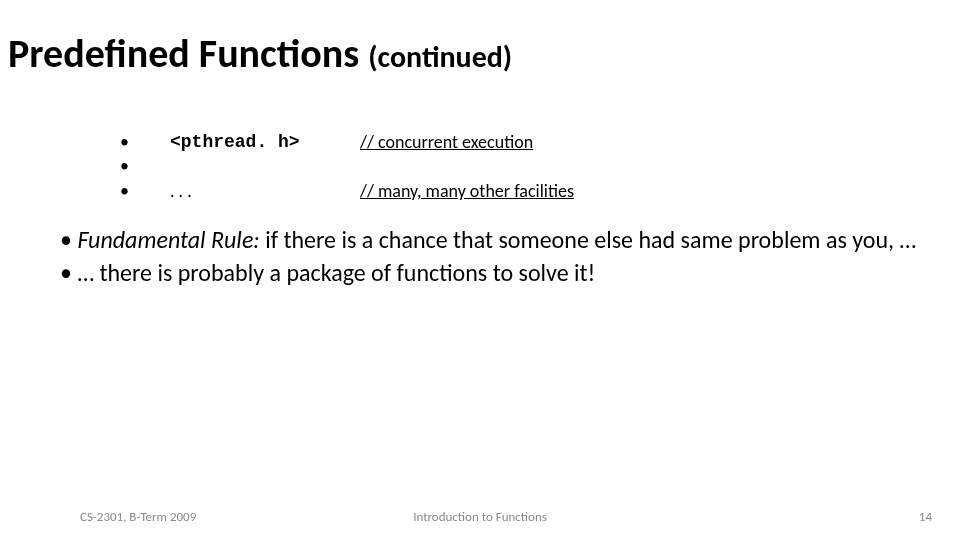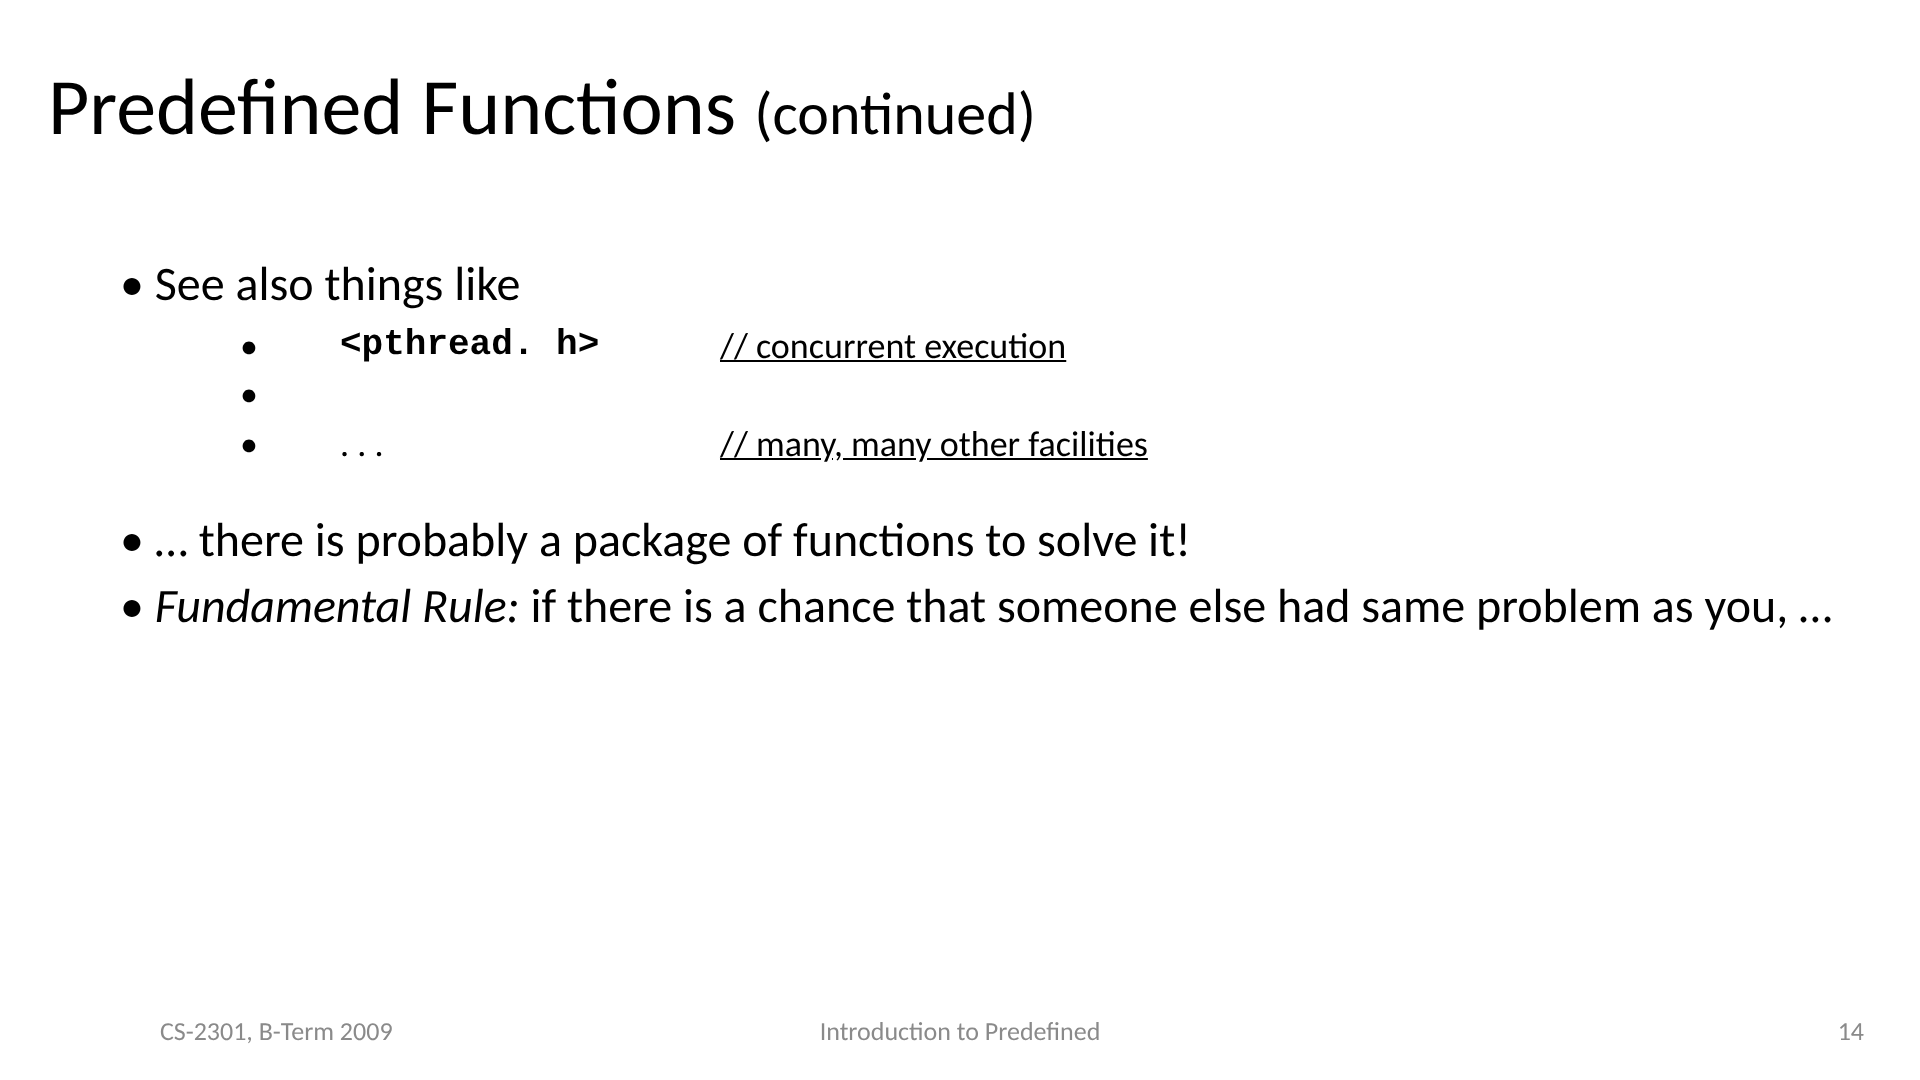--- a/index.html
+++ b/index.html
@@ -16,23 +16,22 @@
     position: relative;
     width: 960px;
     height: 540px;
     box-sizing: border-box;
   }
   .title {
     position: absolute;
     left: 8px;
     top: 32px;
     font-size: 40px;
-    font-weight: 400;
+    font-weight: 700;
     line-height: 1.1;
-    margin-left: 16px;
   }
   .title .sub {
     font-size: 30px;
   }
   .body {
     position: absolute;
     left: 60px;
     top: 128px;
     right: 40px;
   }
@@ -101,46 +100,45 @@
 <body>
 
 <div class="slide">
 
   <div class="title">
     <span>Predefined Functions </span><span class="sub">(continued)</span>
   </div>
 
   <div class="body">
 
-    <div class="lvl1">• See also  things like</div>
 
     <div class="sublist">
       <div class="row">
         <div class="bul">•</div>
         <div class="key mono">&lt;pthread. h&gt;</div>
         <div class="cmt">// concurrent execution</div>
       </div>
       <div class="row">
         <div class="bul">•</div>
       </div>
       <div class="row">
         <div class="bul">•</div>
         <div class="key">. . .</div>
         <div class="cmt">// many, many other facilities</div>
       </div>
     </div>
 
     <div class="space"></div>
 
-    <div class="lvl1">• … there is probably a package of functions to solve it!</div>
     <div class="lvl1">
       <span>• </span><span class="italic">Fundamental Rule:</span><span> if there is a chance that someone else had same problem as you, …</span>
     </div>
+    <div class="lvl1">• … there is probably a package of functions to solve it!</div>
 
   </div>
 
   <div class="footer">
     <div class="fl">CS-2301, B-Term 2009</div>
-    <div class="fc">Introduction to Predefined</div>
+    <div class="fc">Introduction to Functions</div>
     <div class="fr">14</div>
   </div>
 
 </div>
 
 </body></html>

